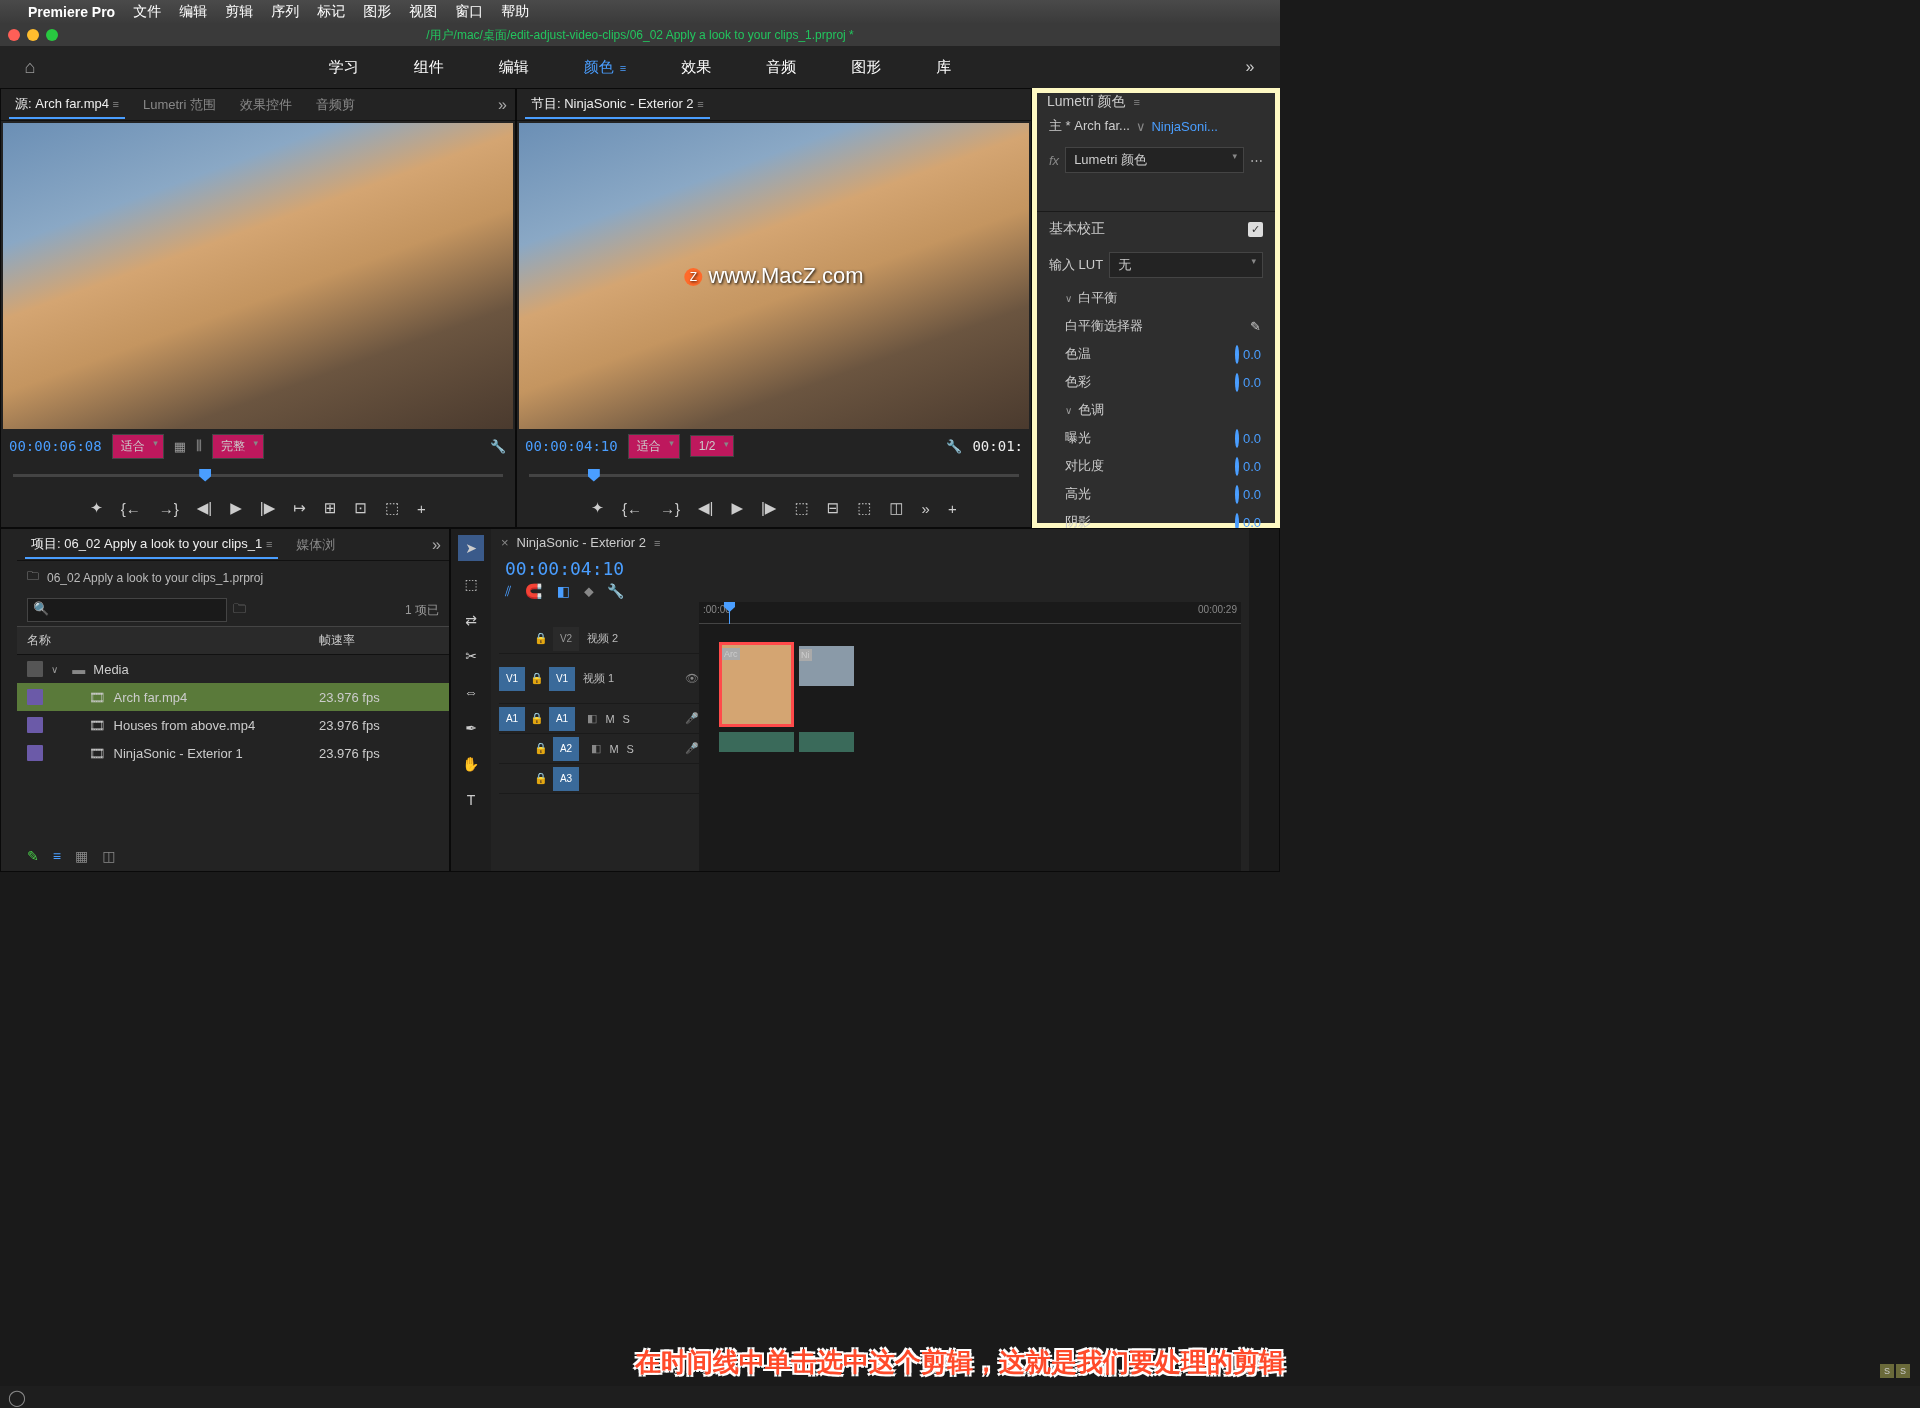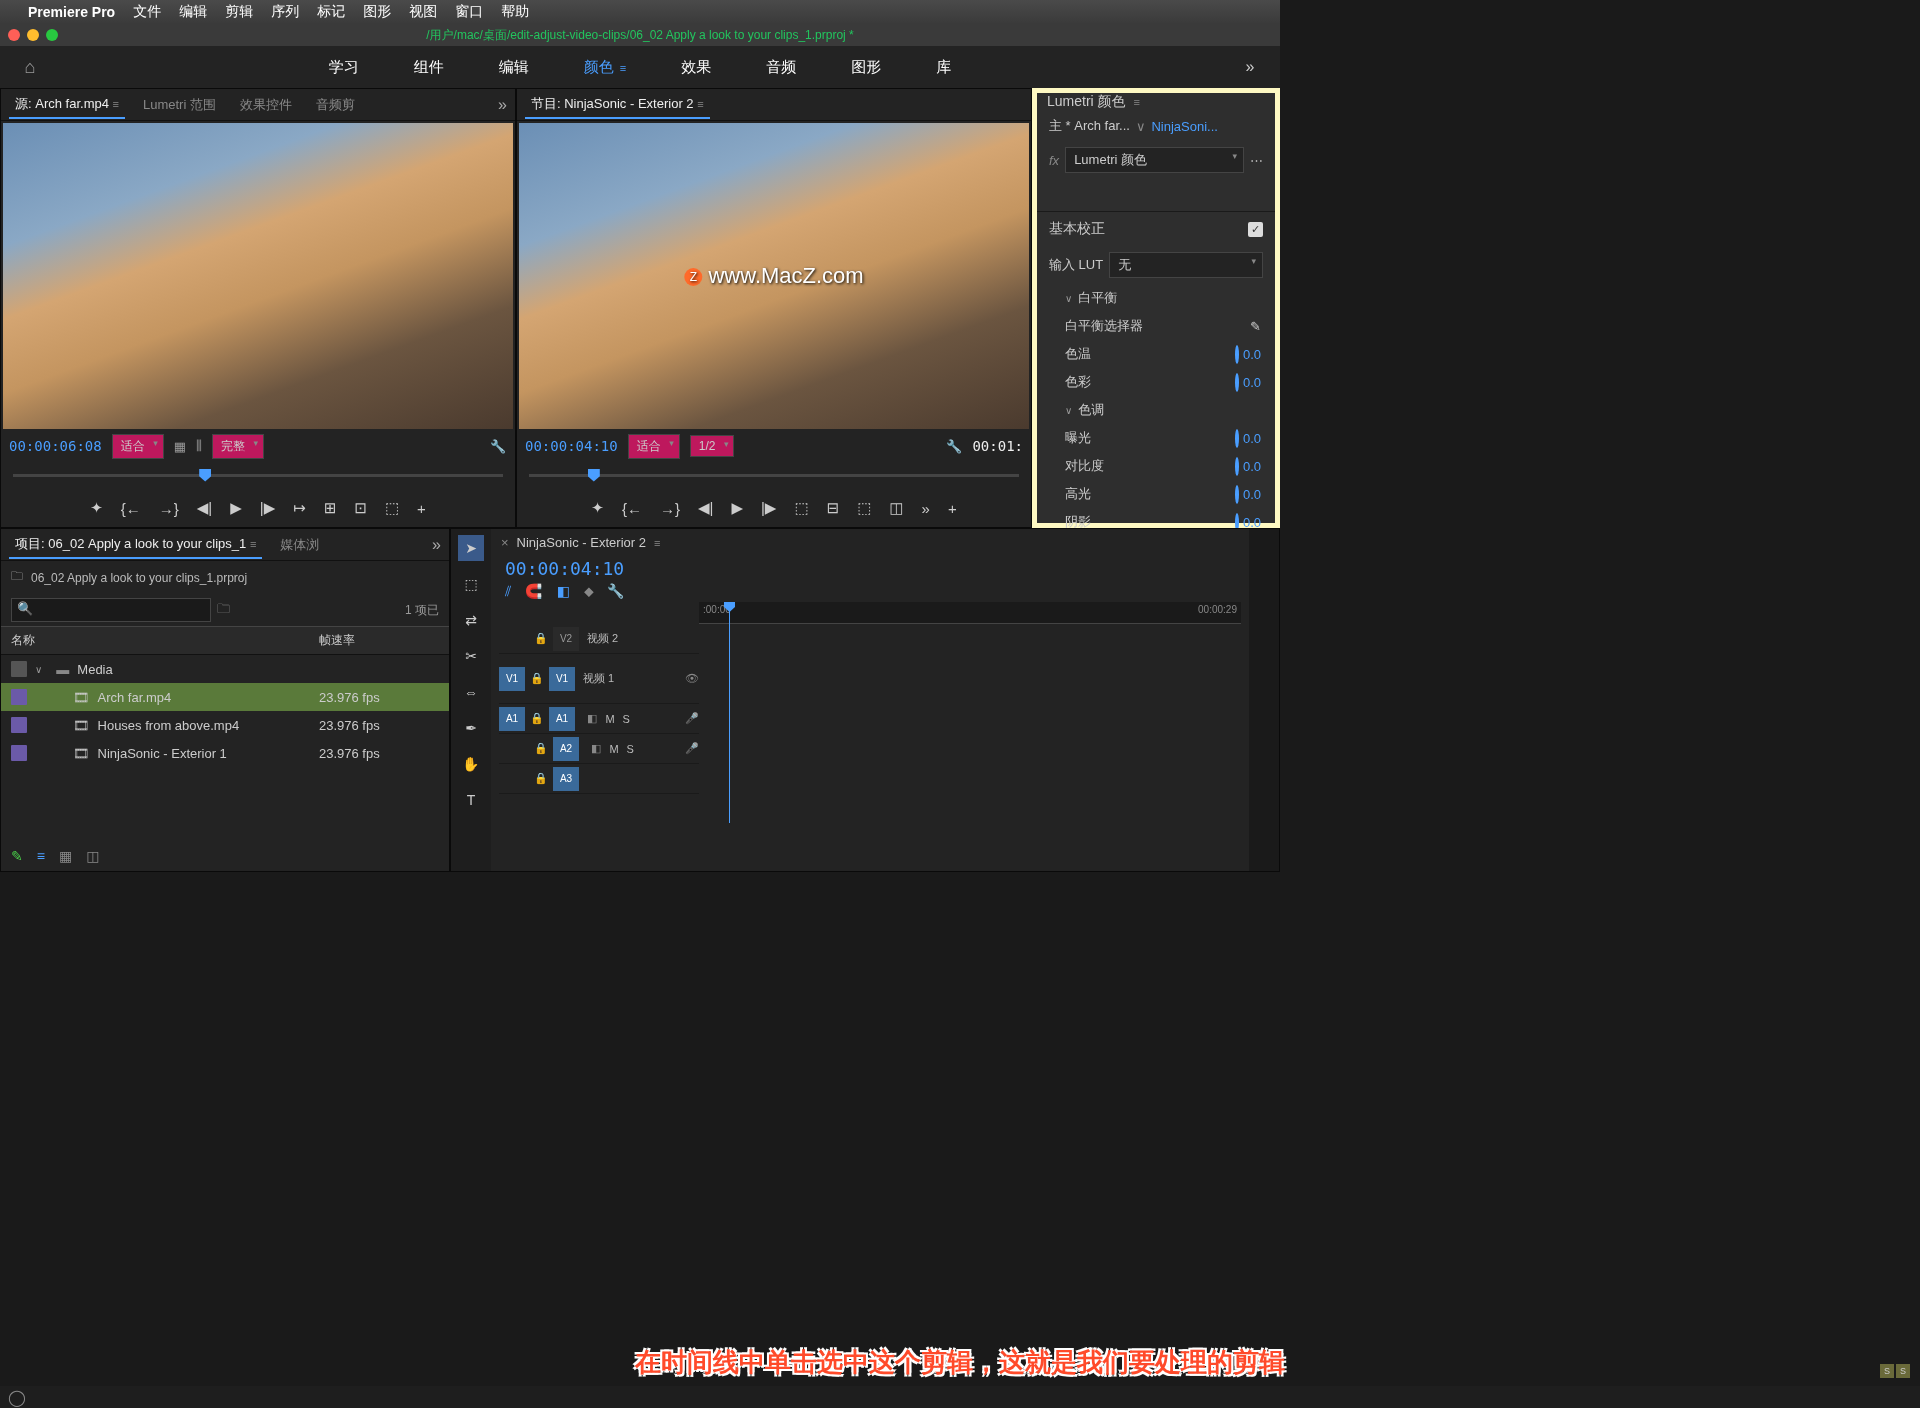--- a/index.html
+++ b/index.html
@@ -55,21 +55,21 @@
 .section-hd .chk { margin-left: auto; }
 .chk { width: 15px; height: 15px; background: #ddd; border-radius: 2px; display: inline-flex; align-items: center; justify-content: center; color: #333; font-size: 11px; }
 .prop { padding: 5px 14px 5px 28px; display: flex; align-items: center; font-size: 13px; }
 .prop .val { margin-left: auto; color: #4a9eff; }
 .prop .ring { width: 12px; height: 12px; border: 2px solid #4a9eff; border-radius: 50%; margin-right: 4px; }
 .caret { color: #999; margin-right: 6px; font-size: 10px; }
 .btn-row { display: flex; gap: 10px; padding: 6px 12px; font-weight: bold; }
 .pbtn { flex: 1; border: 1px solid #666; background: #2a2a2a; color: #ccc; padding: 5px; text-align: center; border-radius: 12px; font-size: 12px; cursor: pointer; }
 
 .bottom { display: flex; height: 344px; }
-.project-col { width: 450px; background: #232323; border: 1px solid #0a0a0a; display: flex; flex-direction: column; }
+.project-col { width: 450px; background: #232323; border: 1px solid #0a0a0a; display: flex; flex-direction: column; padding-left: 16px; }
 .proj-file { padding: 6px 10px; display: flex; align-items: center; gap: 8px; font-size: 12px; color: #bbb; }
 .proj-search { padding: 4px 10px; display: flex; align-items: center; }
 .proj-search input { background: #1a1a1a; border: 1px solid #444; color: #888; padding: 4px 22px; width: 200px; font-size: 12px; }
 .proj-count { margin-left: auto; color: #999; font-size: 12px; }
 .proj-header { display: flex; background: #2a2a2a; border-top: 1px solid #444; border-bottom: 1px solid #111; padding: 5px 10px; font-size: 12px; }
 .col-name { flex: 1; }
 .col-fps { width: 120px; }
 .proj-list { flex: 1; overflow: auto; }
 .proj-row { display: flex; align-items: center; padding: 6px 10px; font-size: 13px; gap: 8px; }
 .proj-row.selected { background: #5a7a3a; }
@@ -444,20 +444,26 @@
               <span class="tlabel">M</span>
               <span class="tlabel">S</span>
               <span style="margin-left:auto">🎤</span>
             </div>
           <div class="track-hd">
               <span style="width:30px"></span>
               <span class="lock">🔒</span>
               <span class="tbox">A3</span>
             </div>
         </div>
+        <div class="track-content">
+          <div class="clip-box"><span style="font-size:9px;background:#aaa;padding:1px 2px">Arc</span></div>
+          <div class="clip-box2"><span style="font-size:9px;background:#aaa;padding:1px 2px">Ni</span></div>
+          <div class="audio-clip"></div>
+          <div class="audio-clip2"></div>
+        </div>
       </div>
     </div>
     <div style="width:30px;background:#1a1a1a"></div>
   </div>
 </div>
 
 <div class="caption">在时间线中单击选中这个剪辑，这就是我们要处理的剪辑</div>
 
 <div class="ss">
   <span>S</span>

